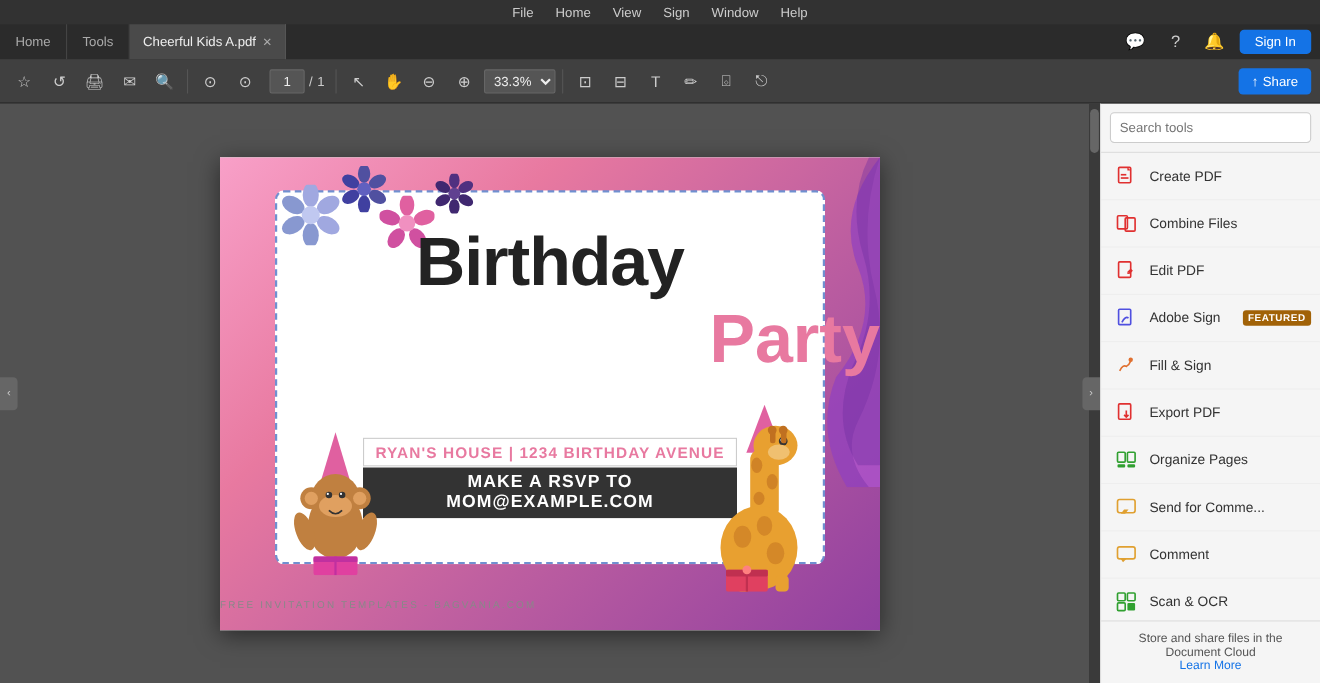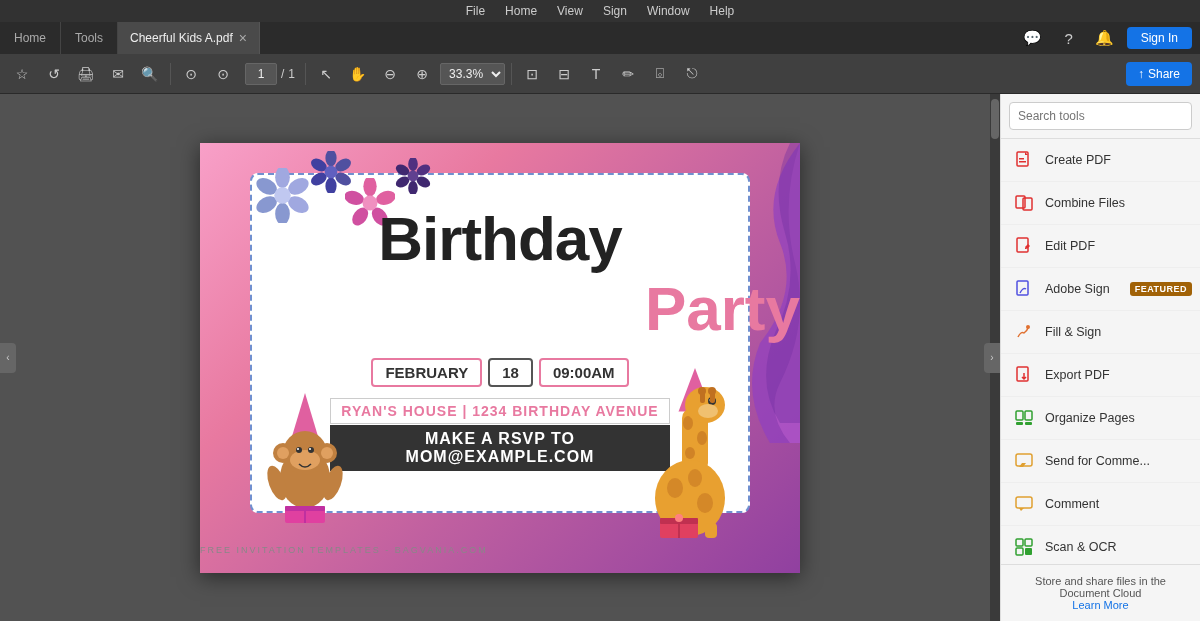--- a/index.html
+++ b/index.html
@@ -530,25 +530,20 @@
         <ellipse cx="30" cy="10" rx="8" ry="12" fill="#402870" transform="rotate(120,30,30)"></ellipse>
         <ellipse cx="30" cy="10" rx="8" ry="12" fill="#402870" transform="rotate(180,30,30)"></ellipse>
         <ellipse cx="30" cy="10" rx="8" ry="12" fill="#402870" transform="rotate(240,30,30)"></ellipse>
         <ellipse cx="30" cy="10" rx="8" ry="12" fill="#402870" transform="rotate(300,30,30)"></ellipse>
         <circle cx="30" cy="30" r="9" fill="#604090"></circle>
       </svg>
 
       <div class="card-title-birthday" style="font-family: 'Arial Black', Impact, sans-serif; font-style: normal; font-weight: 900;">Birthday</div>
       <div class="card-title-party" style="font-family: 'Arial Black', Impact, sans-serif; font-style: normal; font-weight: 900;">Party</div>
 
-      <div class="card-date-row">
-        <div class="date-box">FEBRUARY</div>
-        <div class="date-box date-box-filled">18</div>
-        <div class="date-box">09:00AM</div>
-      </div>
 
       <div class="card-address">
         <div class="address-line1">RYAN'S HOUSE | 1234 BIRTHDAY AVENUE</div>
         <div class="address-line2">MAKE A RSVP TO MOM@EXAMPLE.COM</div>
       </div>
 
       <svg style="position:absolute;bottom:50px;left:55px;width:100px;height:135px;" viewBox="0 0 100 135">
 
         <polygon points="50,5 35,55 65,55" fill="#e060a0"></polygon>
         <line x1="35" y1="55" x2="65" y2="55" stroke="white" stroke-width="3"></line>

